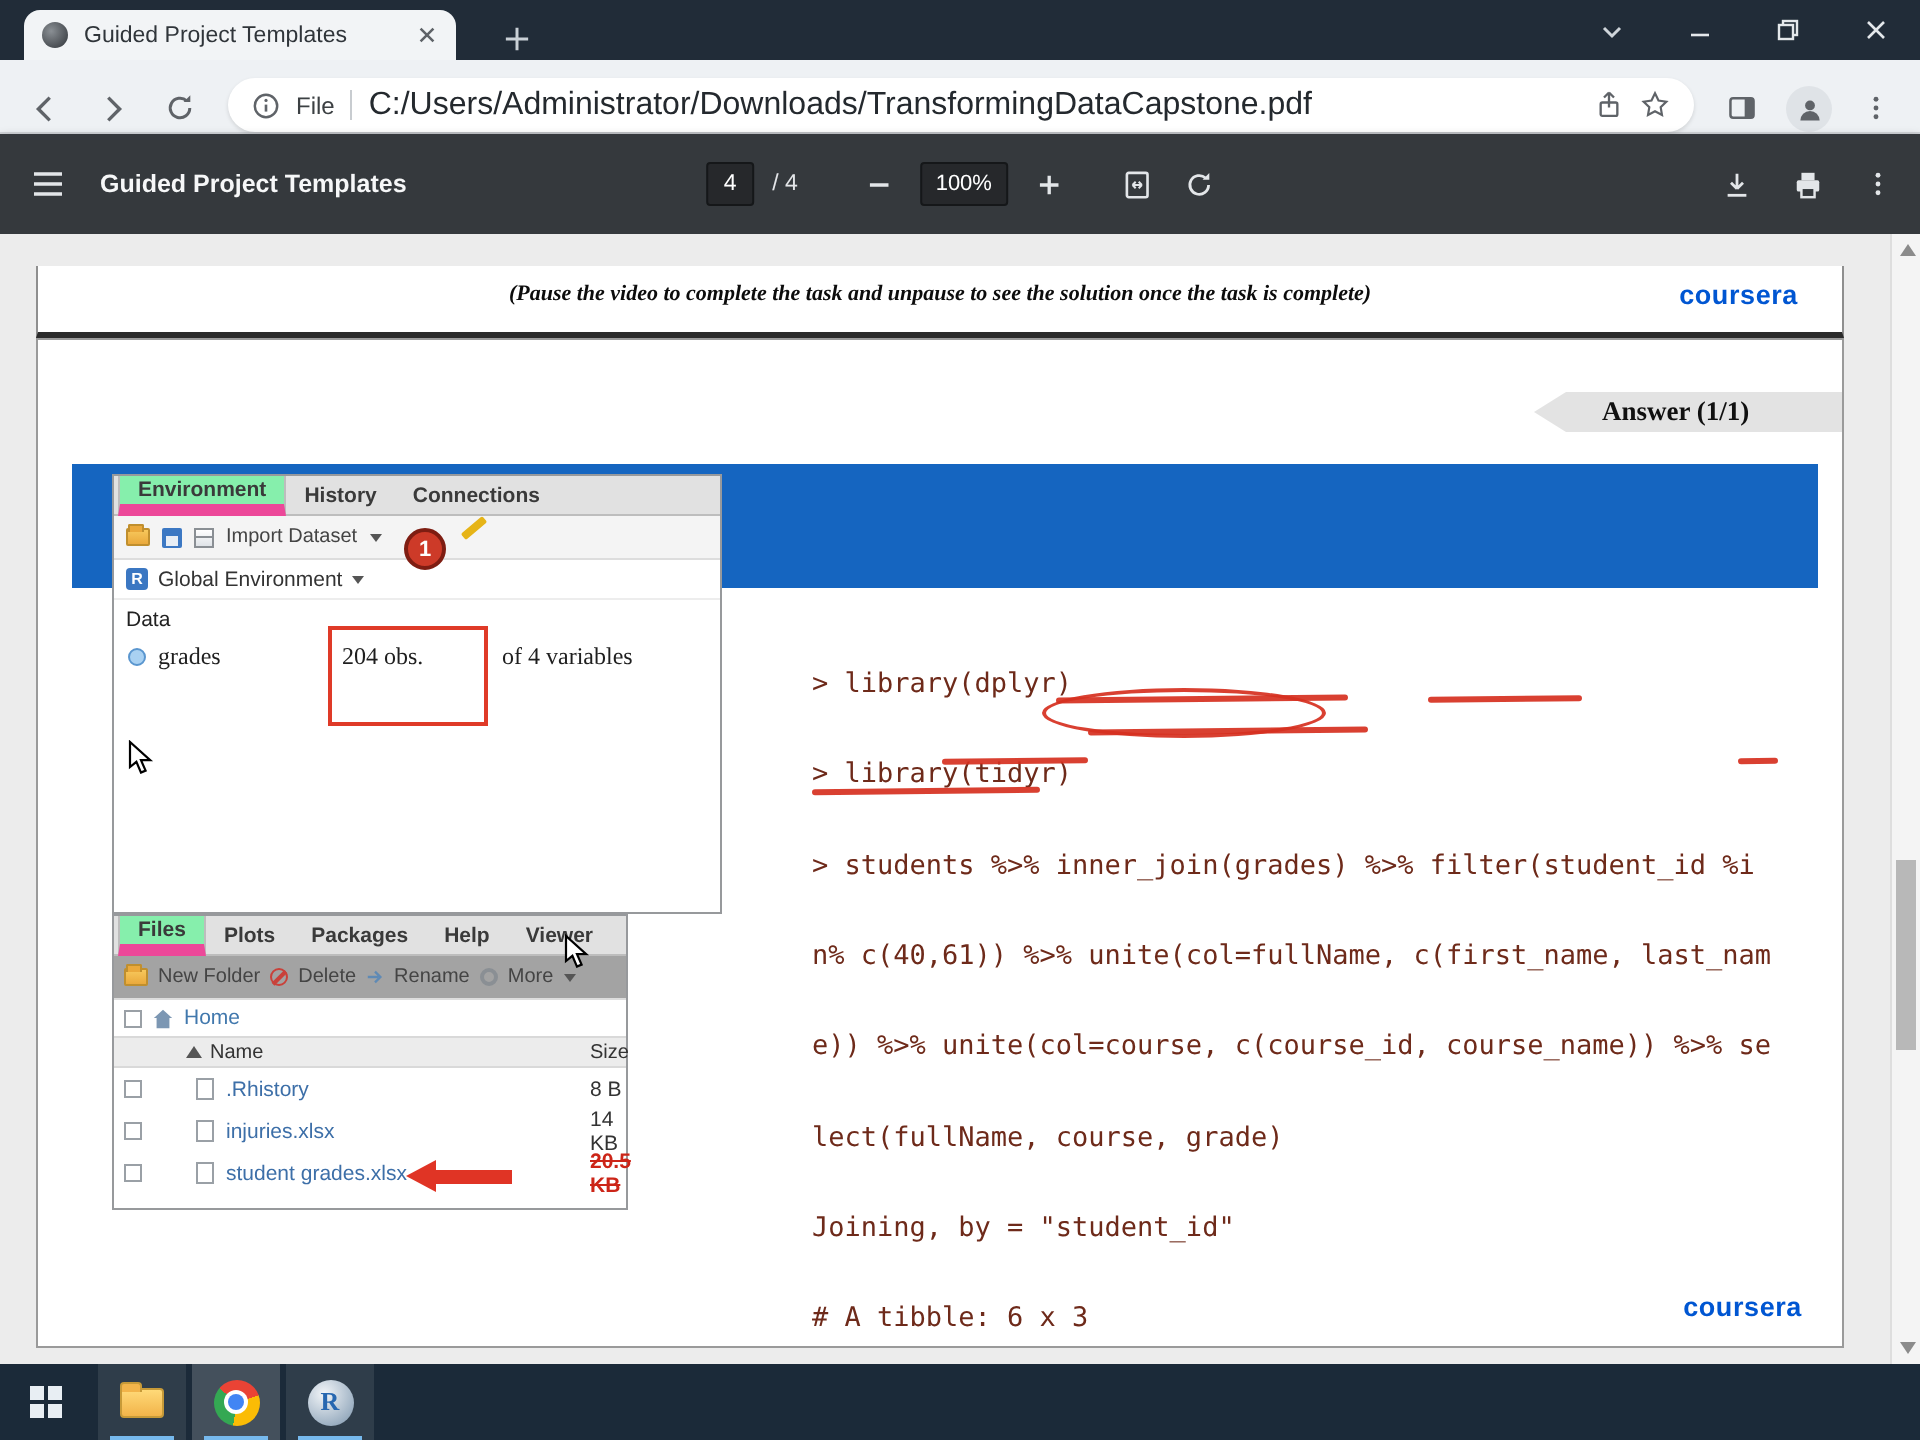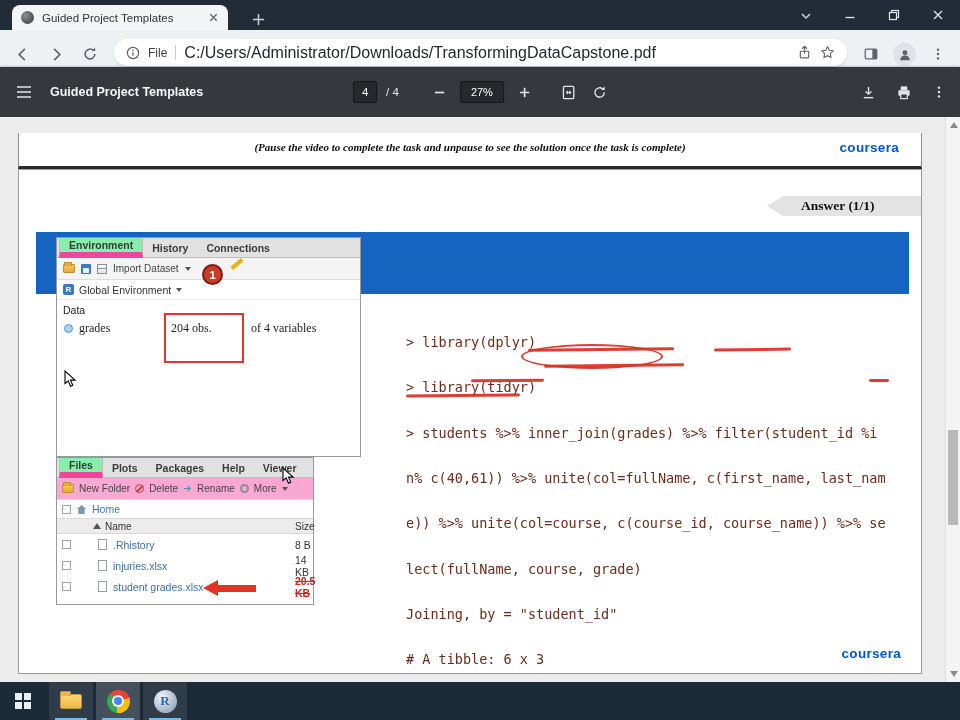--- a/index.html
+++ b/index.html
@@ -80,21 +80,21 @@
   .scoperow{height:20px;display:flex;align-items:center;gap:5px;padding:0 6px;border-bottom:1px solid #ededed}
   .datalabel{padding:4px 6px 2px;color:#222}
   .envrow{height:20px;display:flex;align-items:center;gap:6px;padding:0 7px;font-family:Liberation Serif, serif;font-size:12px;color:#1f1f1f}
   .dotblue{width:9px;height:9px;border-radius:50%;background:#a9d1f2;border:1px solid #5a96cf;flex:0 0 auto}
   .envrow .nm{width:86px}
   .envrow .obs{width:74px}
   .redbox{position:absolute;left:107px;top:75px;width:80px;height:50px;border:2px solid #df3a28;z-index:3}
   .badge1{position:absolute;left:145px;top:26px;width:21px;height:21px;border-radius:50%;background:#cd3a28;border:2px solid #7e1d12;color:#fff;font-weight:700;font-size:11px;display:flex;align-items:center;justify-content:center;z-index:4}
   .broom{position:absolute;left:173px;top:24px;width:14px;height:4px;background:#e6b417;transform:rotate(-40deg);border-radius:1px;z-index:4}
 
-  .ftools{height:22px;display:flex;align-items:center;gap:5px;padding:0 5px;background:#f9a8d4;border-bottom:1px solid #ddd;font-size:10px;color:#444}
+  .ftools{height:22px;display:flex;align-items:center;gap:5px;padding:0 5px;background:#a3a3a3;border-bottom:1px solid #ddd;font-size:10px;color:#444}
   .inochip{width:9px;height:9px;border:1.5px solid #c9413a;border-radius:50%;position:relative}
   .inochip::after{content:"";position:absolute;left:-1px;top:3px;width:9px;height:1.5px;background:#c9413a;transform:rotate(-45deg)}
   .iarrow{color:#5f8ab5}
   .igear{width:9px;height:9px;border:2px solid #8a8f94;border-radius:50%}
   .homerow{height:18px;display:flex;align-items:center;gap:5px;padding:0 5px}
   .chk{width:9px;height:9px;border:1px solid #9aa0a6;background:#fff;flex:0 0 auto}
   .homelbl{color:#4178ad;font-size:10.5px}
   .fheader{height:16px;background:#ececec;border-top:1px solid #d9d9d9;border-bottom:1px solid #d9d9d9;display:flex;align-items:center;font-size:10px;color:#333;position:relative;padding-left:36px;gap:4px}
   .sortup{width:0;height:0;border-left:4px solid transparent;border-right:4px solid transparent;border-bottom:6px solid #555}
   .fh-size{position:absolute;left:238px}
@@ -240,21 +240,21 @@
     <span class="pdf-title">Guided Project Templates</span>
   </div>
   <div class="pdf-center">
     <input class="pagebox" value="4" style="">
     <span class="pagesep">/  4</span>
     <span class="pbtn" style="margin-left:26px">
       <svg width="13" height="13" viewBox="0 0 14 14">
           <path d="M2 7h10" stroke="currentColor" stroke-width="1.8" fill="none"></path>
         </svg>
     </span>
-    <div class="zoombox" style="margin-left:14px">27%</div>
+    <div class="zoombox" style="margin-left:14px">100%</div>
     <span class="pbtn" style="margin-left:14px">
       <svg width="13" height="13" viewBox="0 0 14 14">
           <path d="M7 2v10M2 7h10" stroke="currentColor" stroke-width="1.8" fill="none"></path>
         </svg>
     </span>
     <span class="pbtn" style="margin-left:30px">
       <svg width="15" height="15" viewBox="0 0 16 16">
           <rect x="2.5" y="1.5" width="11" height="13" rx="1" stroke="currentColor" stroke-width="1.4" fill="none"></rect>
           <path d="M5.5 8h5M5.5 8l1.7-1.7M5.5 8l1.7 1.7M10.5 8L8.8 6.3M10.5 8l-1.7 1.7" stroke="currentColor" stroke-width="1.1" fill="none"></path>
         </svg>

